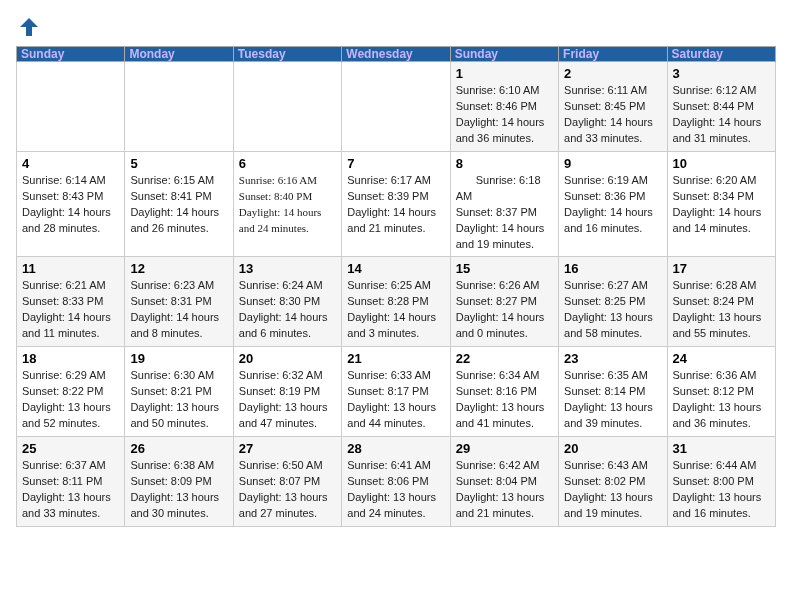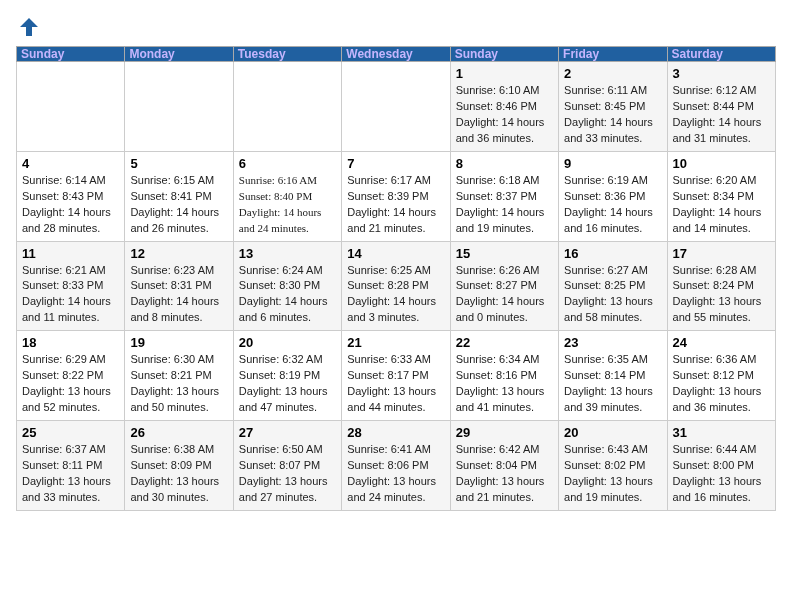--- a/index.html
+++ b/index.html
@@ -129,21 +129,21 @@
 Daylight: 14 hours and 28 minutes.</span></td>
         <td><span class="day-num">5</span><span class="day-info" style="white-space: pre-line;">Sunrise: 6:15 AM
 Sunset: 8:41 PM
 Daylight: 14 hours and 26 minutes.</span></td>
         <td><span class="day-num">6</span><span class="day-info" style="white-space: pre-line; font-family: Liberation Serif, serif;">Sunrise: 6:16 AM
 Sunset: 8:40 PM
 Daylight: 14 hours and 24 minutes.</span></td>
         <td><span class="day-num">7</span><span class="day-info" style="white-space: pre-line;">Sunrise: 6:17 AM
 Sunset: 8:39 PM
 Daylight: 14 hours and 21 minutes.</span></td>
-        <td><span class="day-num">8</span><span class="day-info" style="white-space: pre-line;">Sunrise: 6:18 AM
+        <td><span class="day-num">8</span><span class="day-info" style="white-space: pre-line; margin-left: 20px;">Sunrise: 6:18 AM
 Sunset: 8:37 PM
 Daylight: 14 hours and 19 minutes.</span></td>
         <td><span class="day-num">9</span><span class="day-info" style="white-space: pre-line;">Sunrise: 6:19 AM
 Sunset: 8:36 PM
 Daylight: 14 hours and 16 minutes.</span></td>
         <td><span class="day-num">10</span><span class="day-info" style="white-space: pre-line;">Sunrise: 6:20 AM
 Sunset: 8:34 PM
 Daylight: 14 hours and 14 minutes.</span></td>
       </tr>
       <tr>

